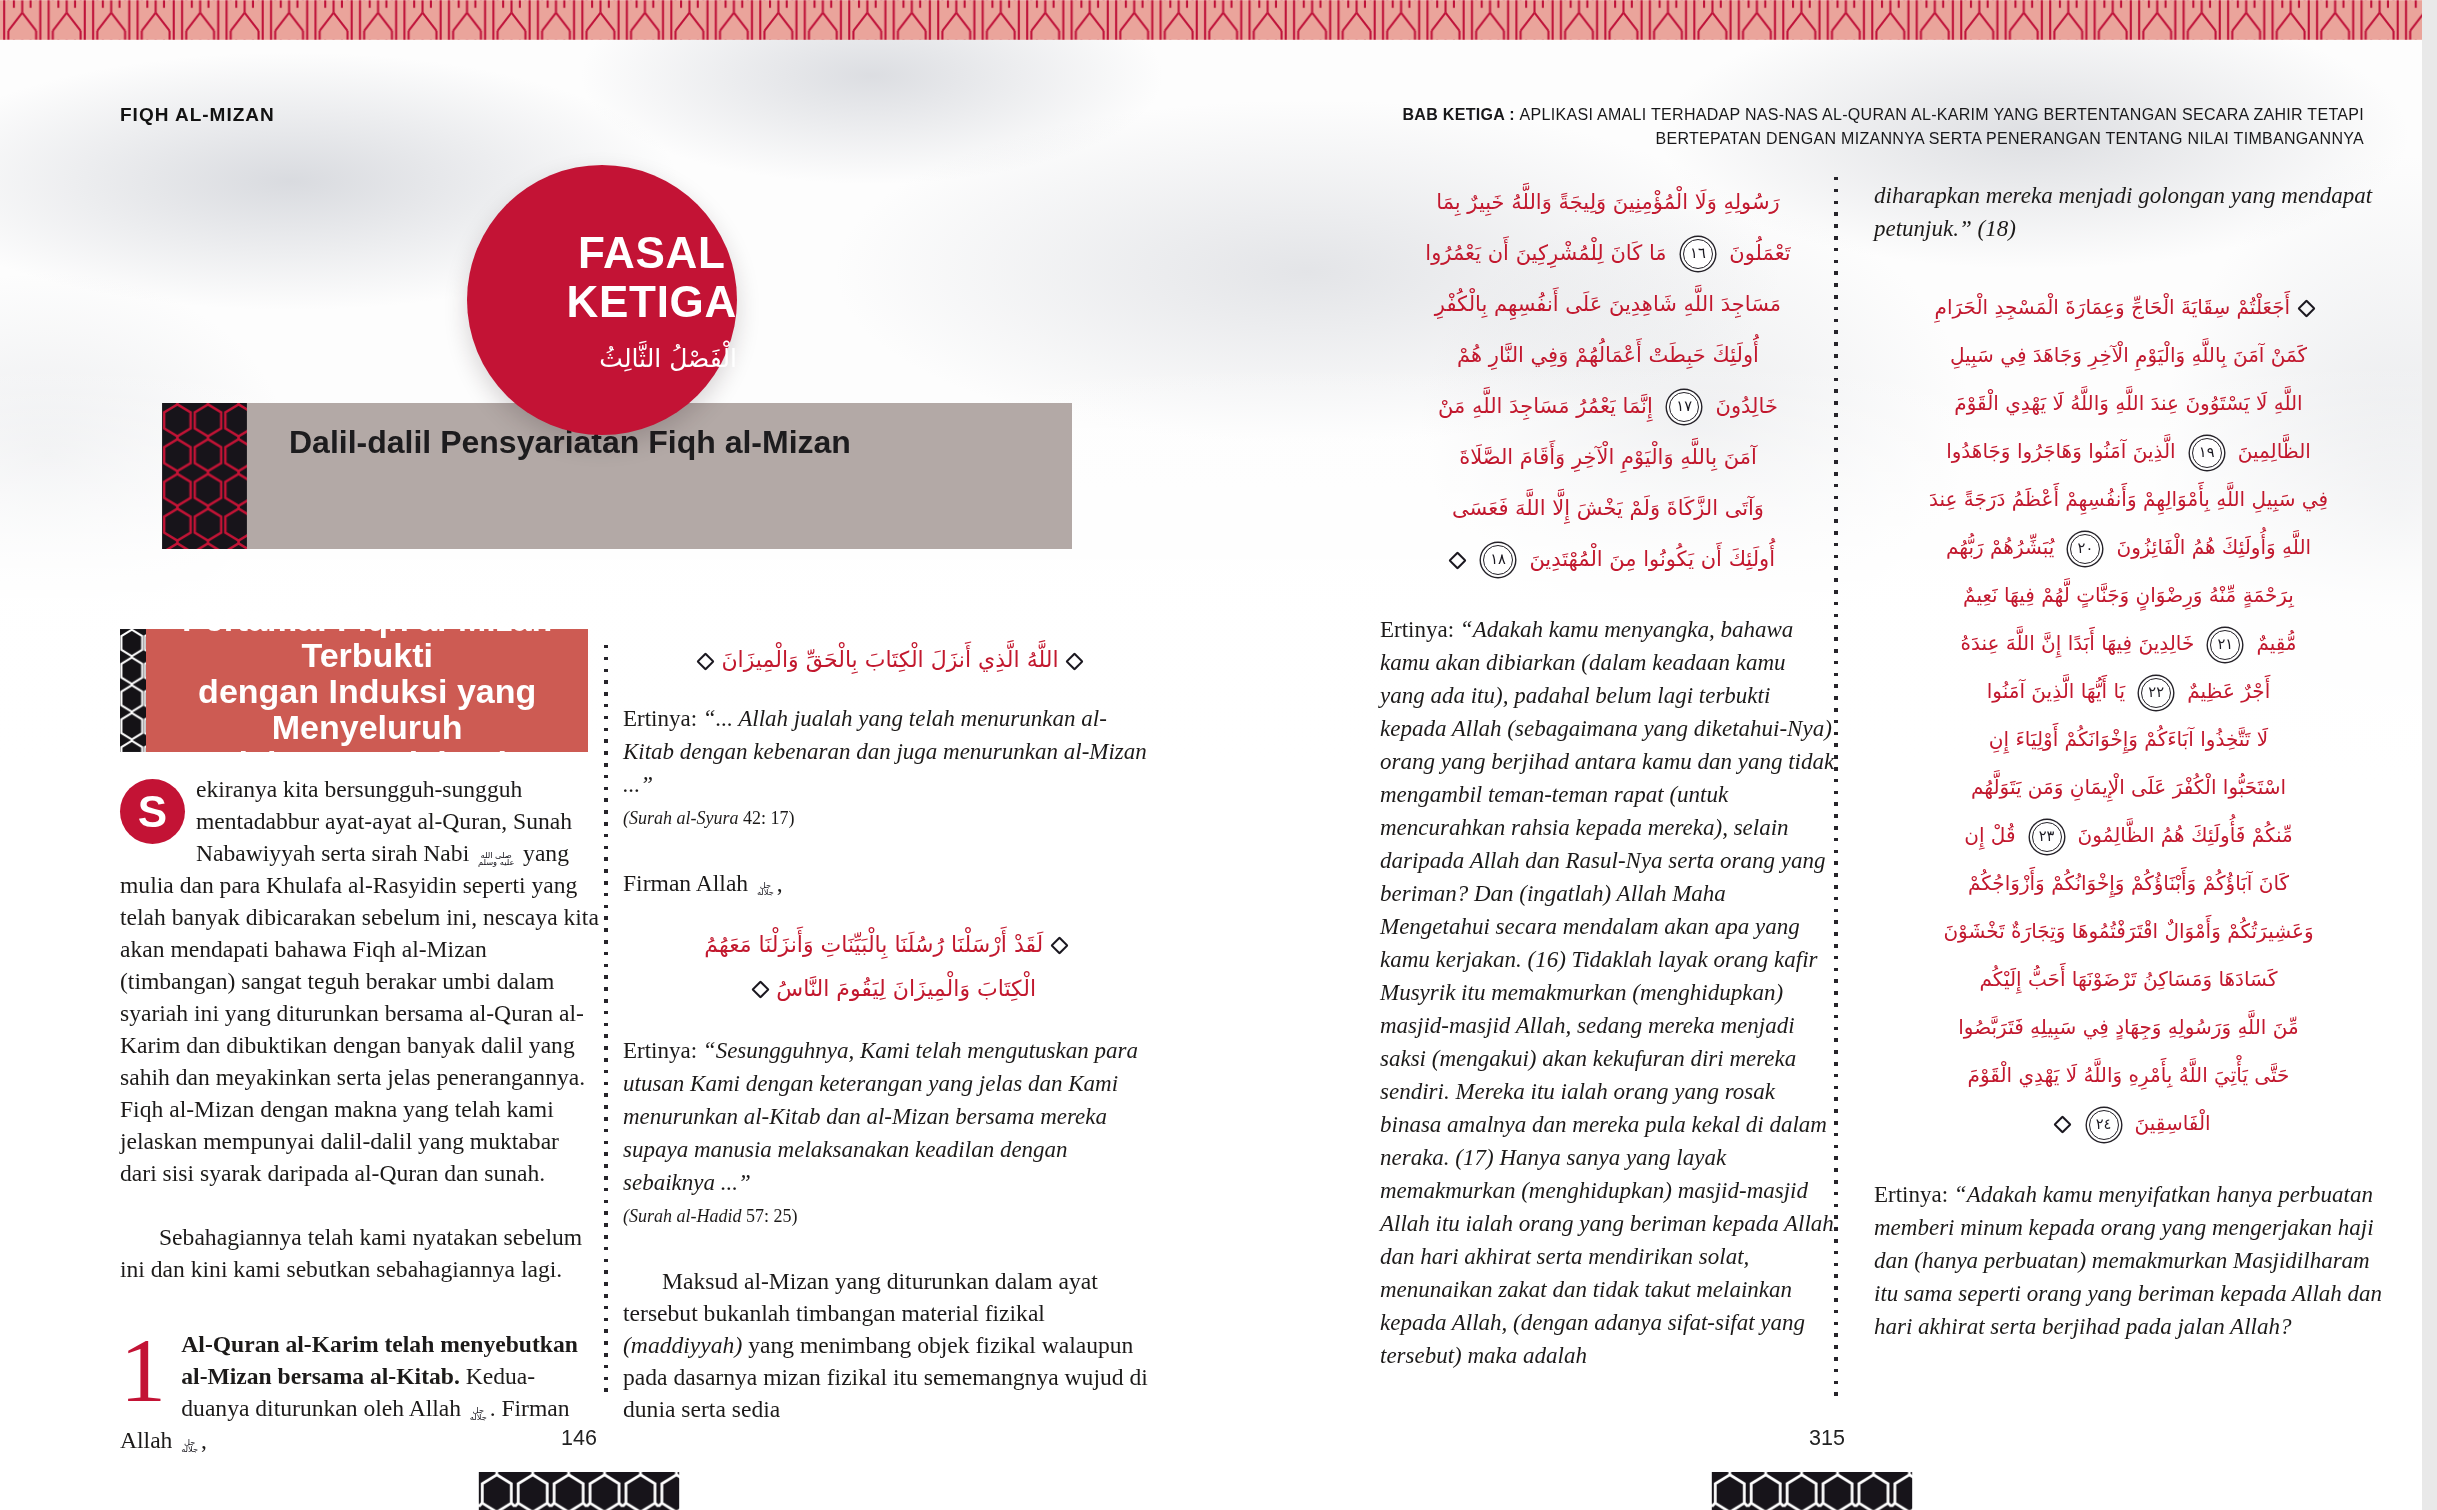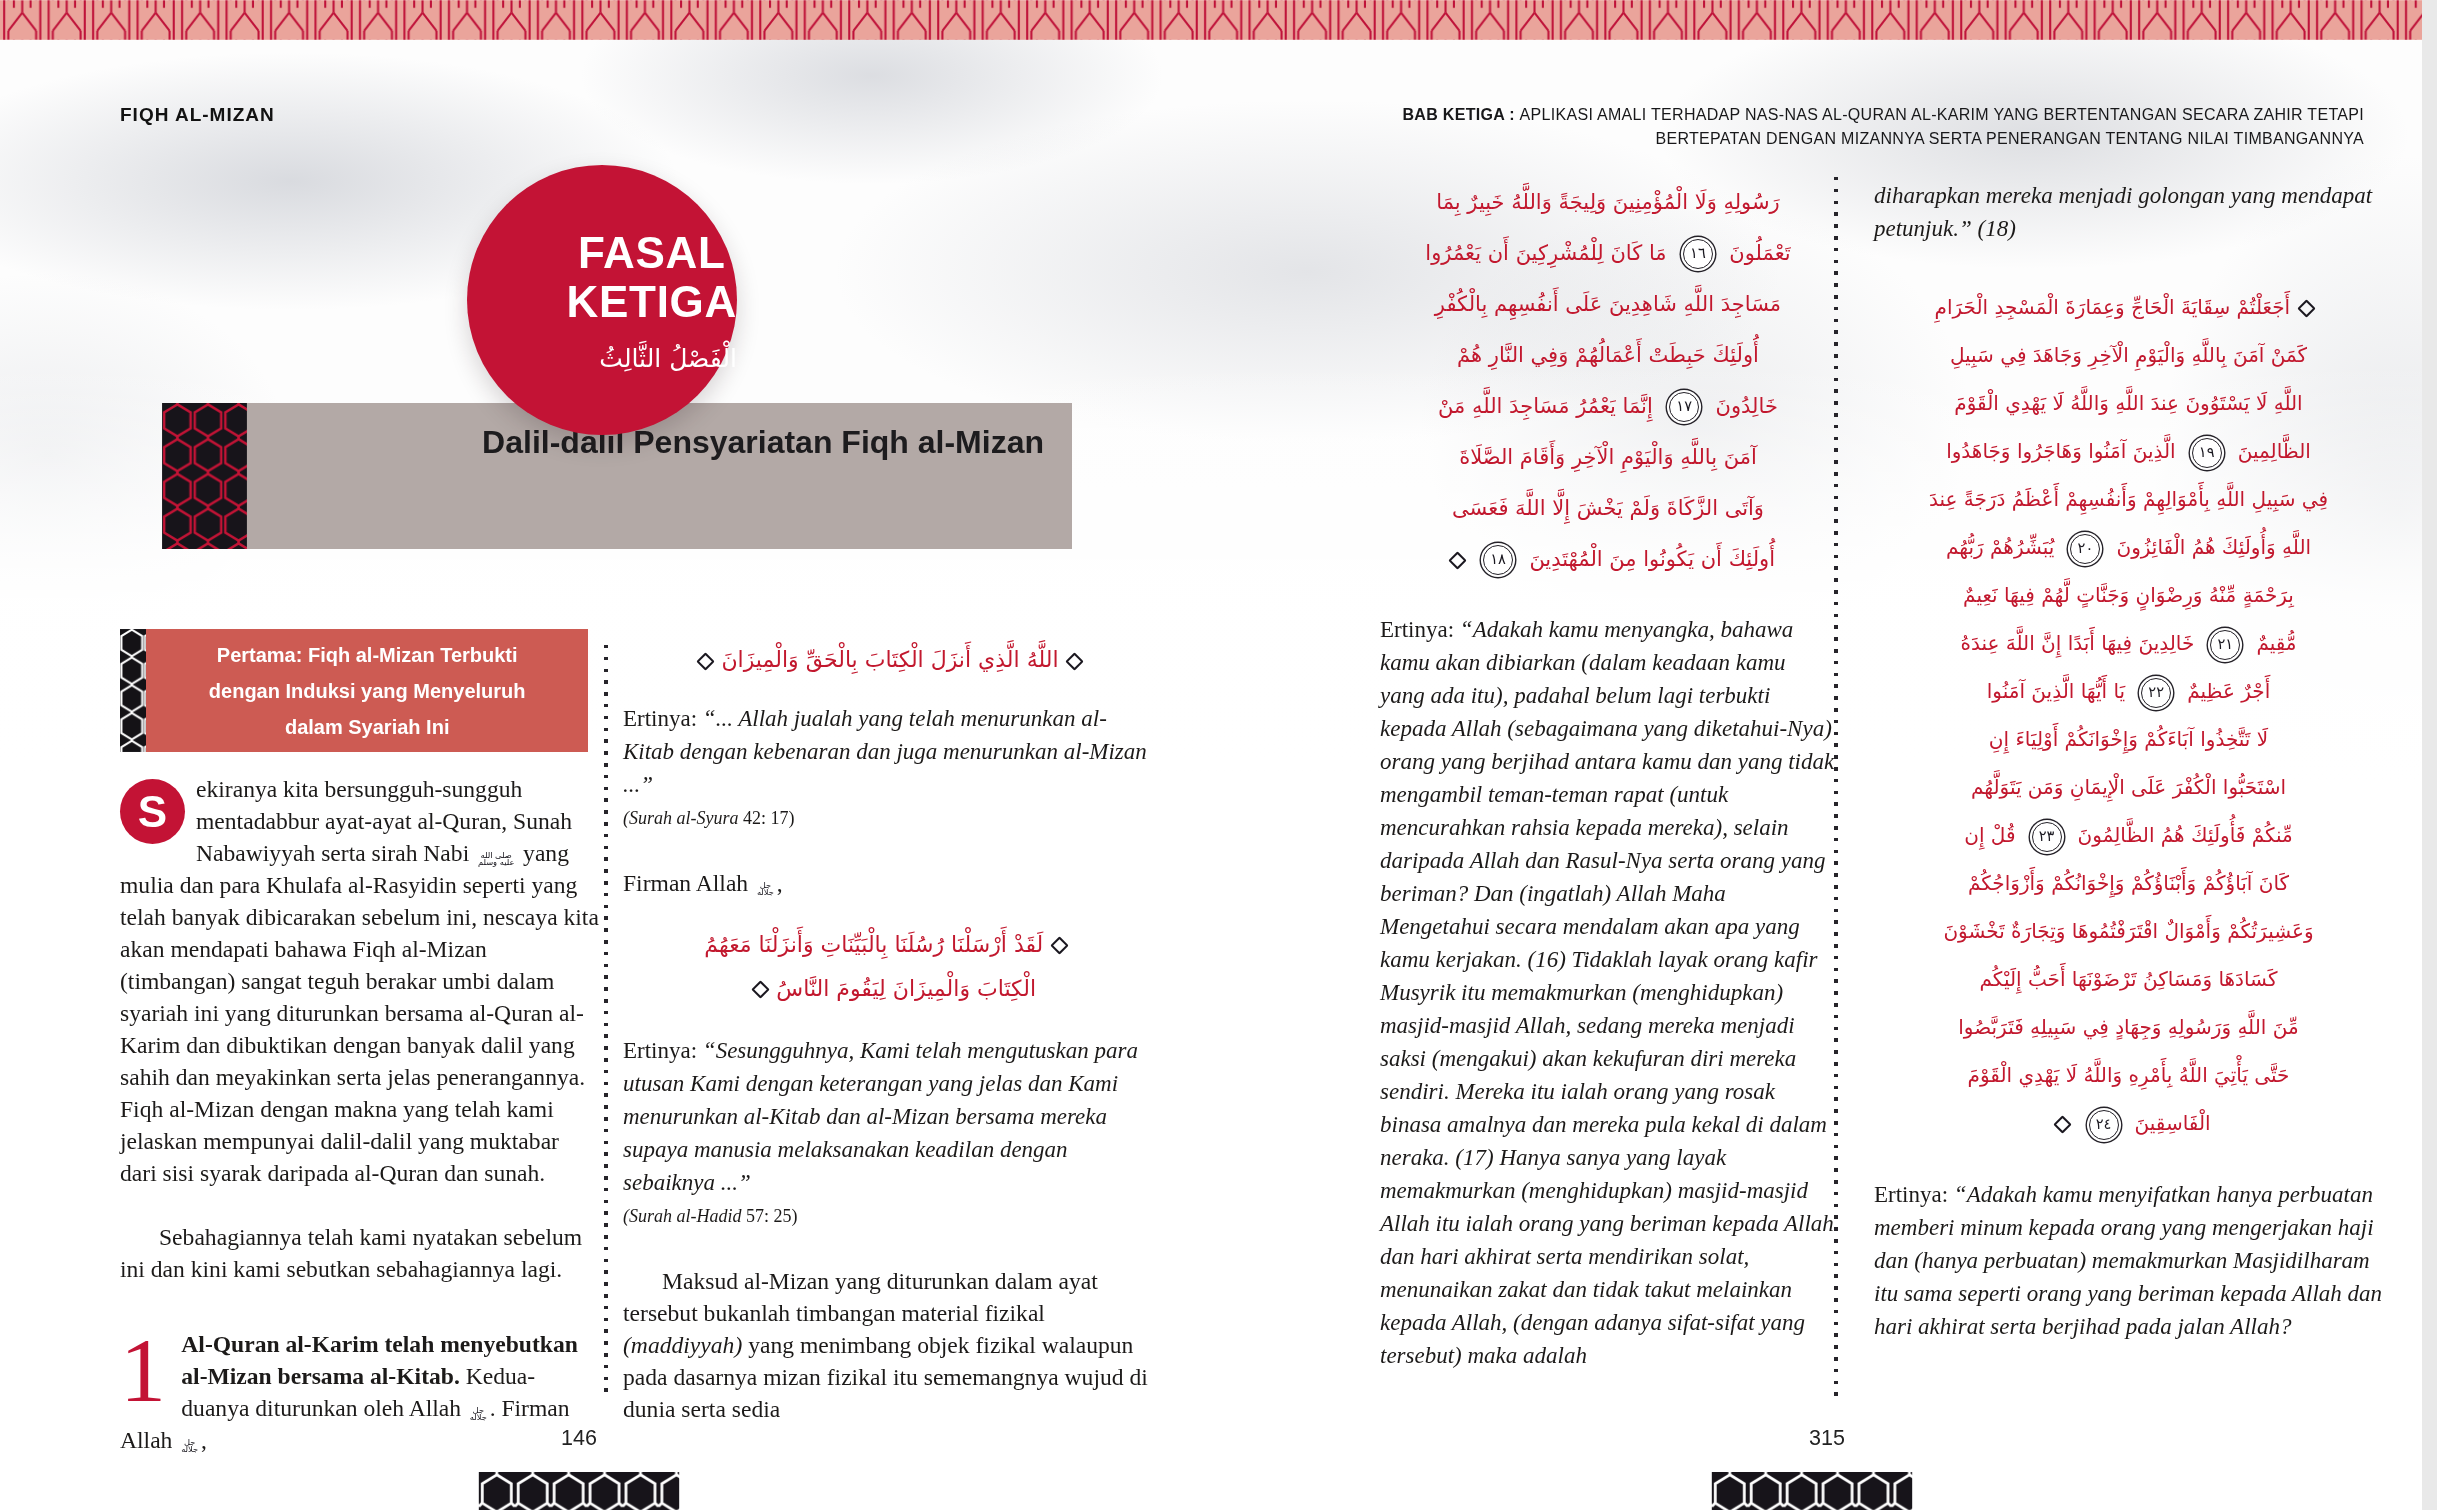--- a/index.html
+++ b/index.html
@@ -33,29 +33,29 @@
   
   .circle{left:467px; top:165px; width:270px; height:270px; border-radius:50%;
     background:#c31335; z-index:3; display:flex; flex-direction:column; align-items:flex-end; justify-content:center;
     box-shadow:0 9.7px 23.6px rgba(40,20,25,.18);}
   .circle .t{color:#fff; font-weight:700; font-size:44px; line-height:49px; letter-spacing:0.7px; text-align:center; white-space:pre-line;}
   .circle .a{color:#fff; font-size:25px; margin-top:18px;}
 
   
   .banner{left:162px; top:403px; width:910px; height:146px; background:#b3a9a6; z-index:2;}
   .banner-hex{position:absolute; left:0; top:0; width:85px; height:146px;}
-  .banner-text{margin-left:85px; text-align:right; padding:21px 28px 0 42px;}
+  .banner-text{margin-left:85px; text-align:left; padding:21px 28px 0 42px;}
   .banner-title{font-weight:700; font-size:32px; color:#1d1c1e; font-family:"Liberation Sans",sans-serif; white-space:nowrap;}
   .banner-ar{font-size:28.5px; color:#141217; margin-top:11px;}
 
   
   .secbox{left:120px; top:629px; width:468px; height:123px; display:flex; z-index:2;}
   .secbox-hex{width:26.4px; height:123px; flex:none;}
   .secbox-body{flex:1; background:#cd5b53; color:#fff; display:flex; align-items:center; justify-content:center;}
-  .secbox-lines{font-family:"Liberation Sans",sans-serif; font-weight:700; font-size:20px; line-height:36px; text-align:center;}
+  .secbox-lines{font-family:"Liberation Sans",sans-serif; font-weight:700; font-size:34px; line-height:36px; text-align:center;}
 
   
   .vdots{width:3.5px; background-image:repeating-linear-gradient(to bottom,#26242a 0 3.5px, rgba(0,0,0,0) 3.5px 11.8px);}
   .vdots-l{left:604px; top:645px; height:749px;}
   .vdots-r{left:1834px; top:177px; height:1222px;}
 
   
   .col{font-size:23.6px; line-height:32px; color:#1c1a19; text-align:left;}
   .col1-left{left:120px; top:773px; width:480px;}
   .col2-left{left:623px; top:634px; width:534px;}

